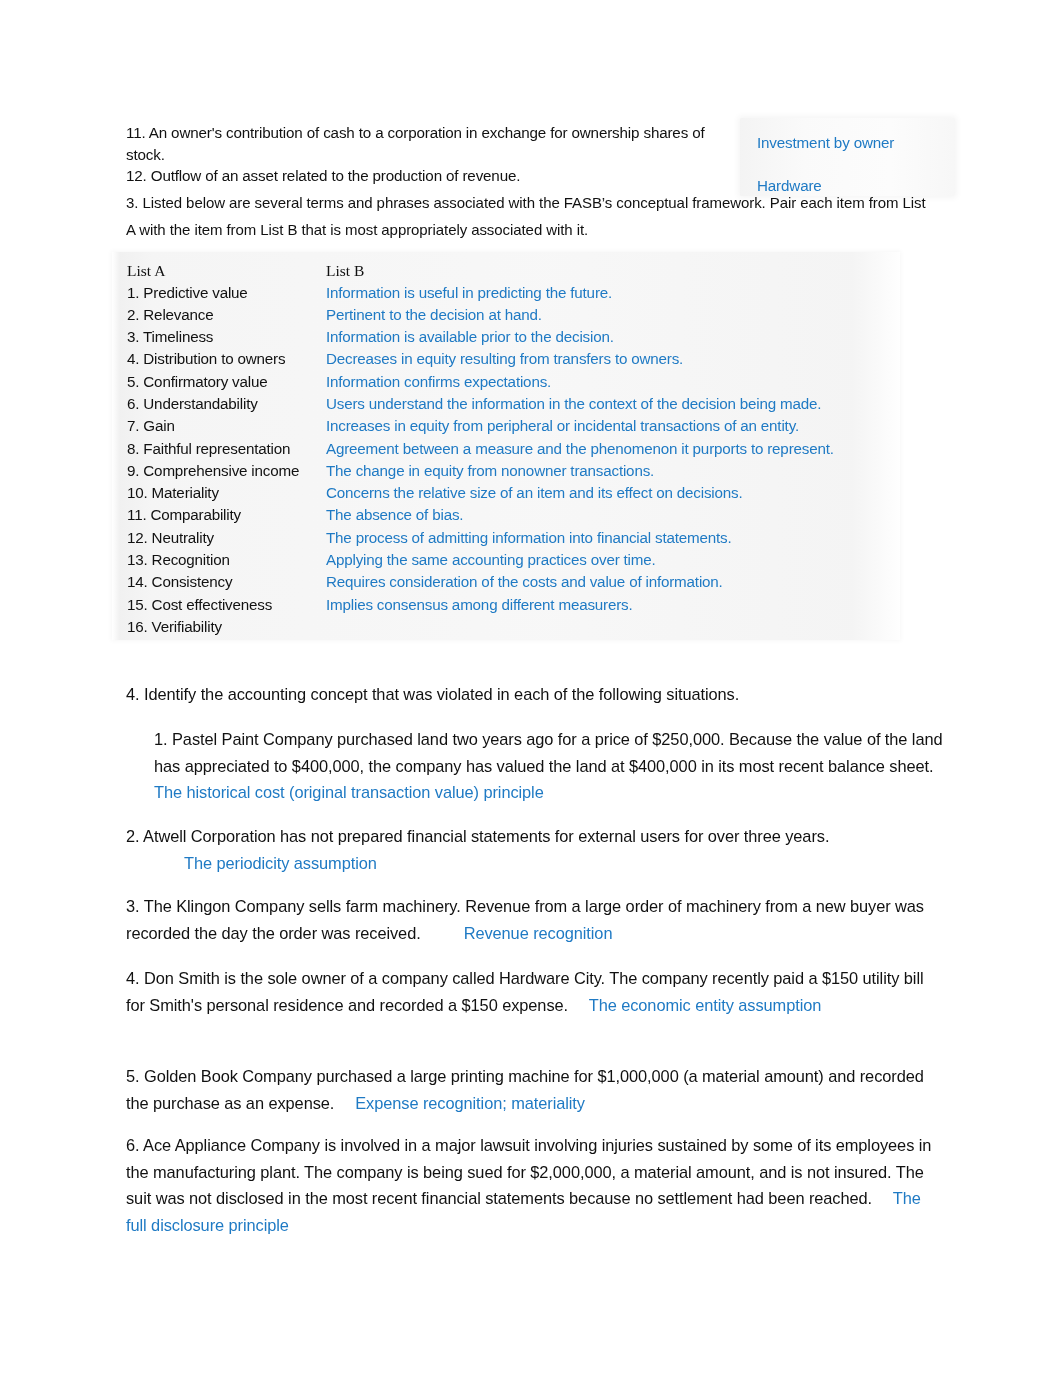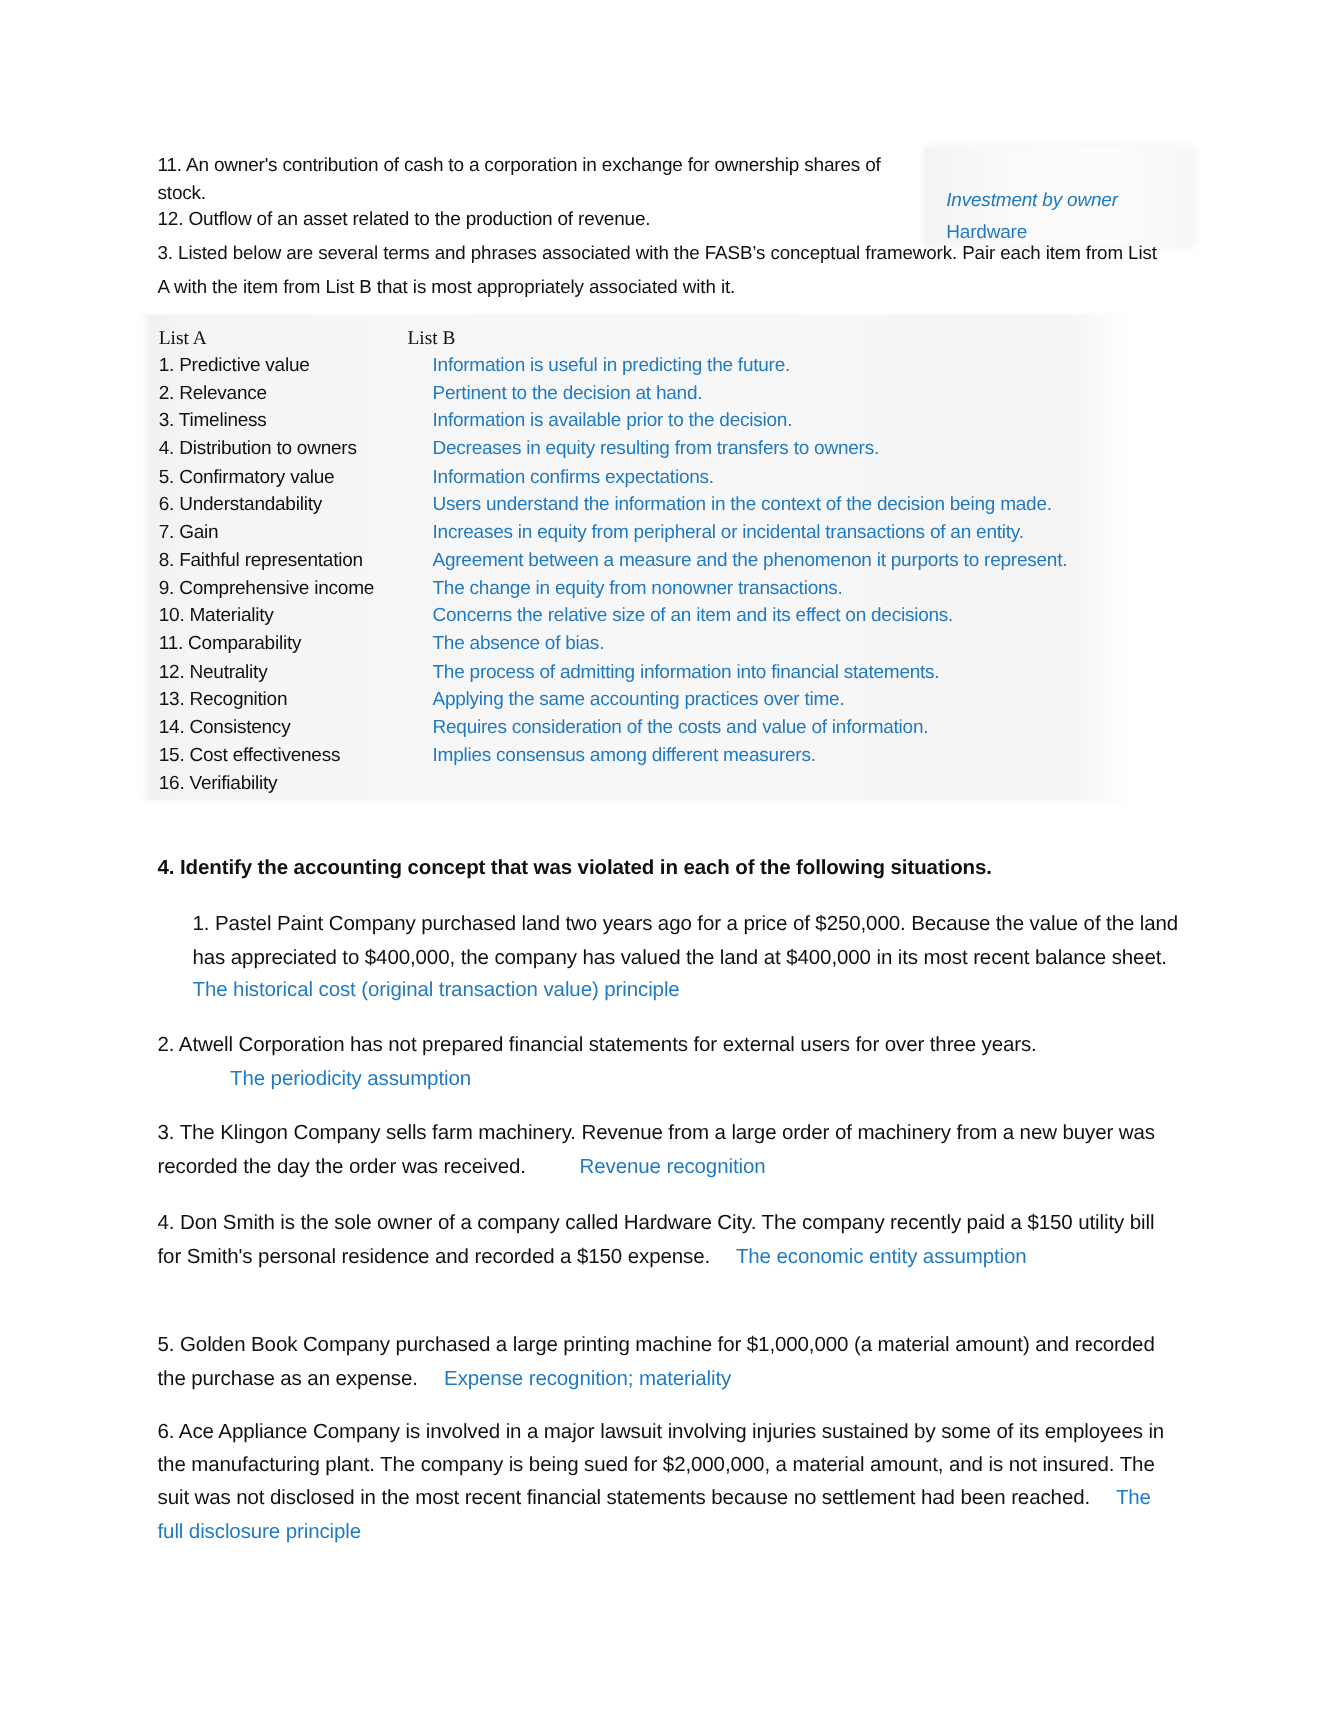--- a/index.html
+++ b/index.html
@@ -56,21 +56,21 @@
     border-radius: 1px;
   }
   .answers-panel .ans {
     position: absolute;
     left: 17px;
     font-size: 15.2px;
     color: #1F7AC4;
     line-height: 20px;
     letter-spacing: -0.01em;
   }
-  .answers-panel .ans-1 { top: 33px; font-style: italic; }
+  .answers-panel .ans-1 { top: 15px; }
   .answers-panel .ans-2 { top: 58px; }
 
   .q3-intro {
     position: absolute;
     left: 126px;
     top: 189px;
     width: 800px;
     font-size: 15px;
     line-height: 27px;
     color: #111111;
@@ -114,34 +114,32 @@
   }
   .list-row {
     font-size: 15.2px;
     line-height: 22.3px;
     color: #111111;
     white-space: nowrap;
     letter-spacing: -0.012em;
   }
   .list-row.b {
     color: #1F7AC4;
-    margin-left: 20px;
   }
 
   
   .q4-head {
     position: absolute;
     left: 126px;
     top: 681px;
     width: 820px;
     font-size: 16.4px;
     line-height: 27px;
     color: #111111;
     letter-spacing: -0.005em;
-    font-weight: bold;
   }
   .sit {
     position: absolute;
     left: 126px;
     width: 812px;
     font-size: 16.4px;
     line-height: 26.6px;
     color: #111111;
     letter-spacing: -0.005em;
   }

